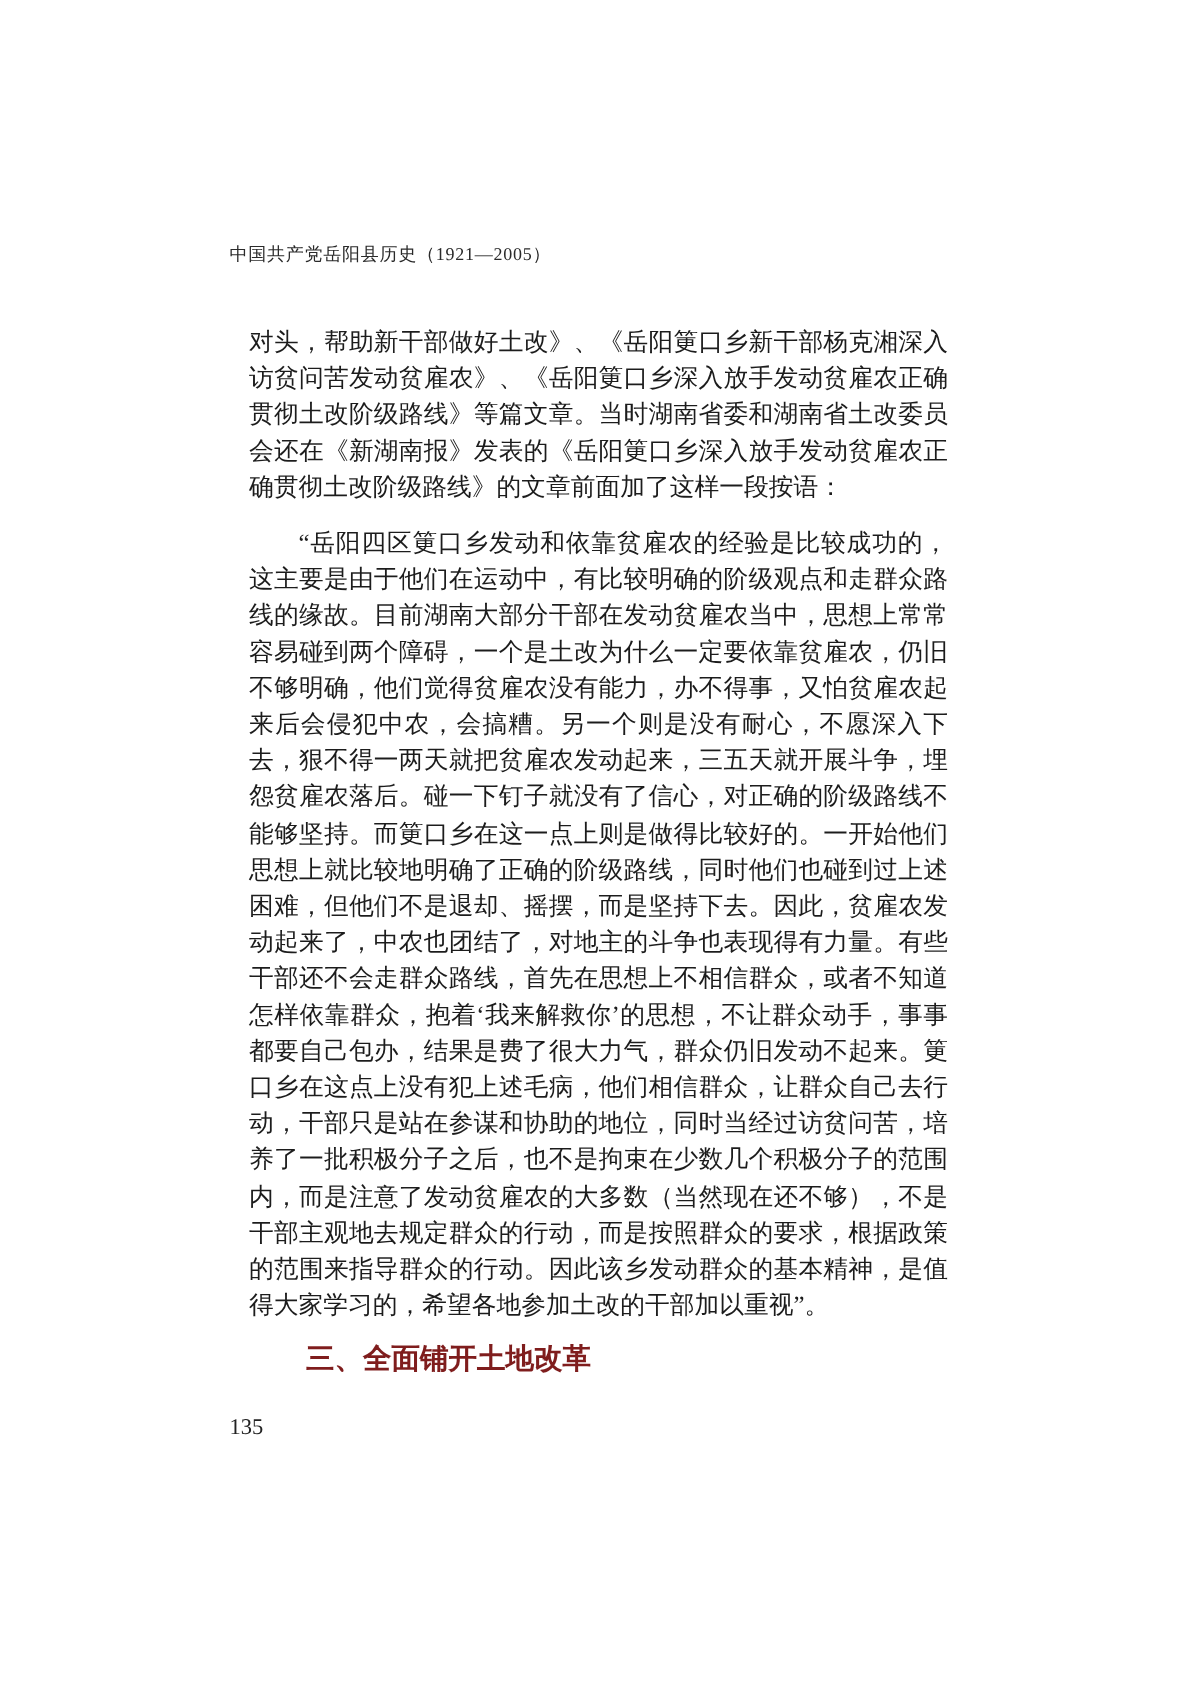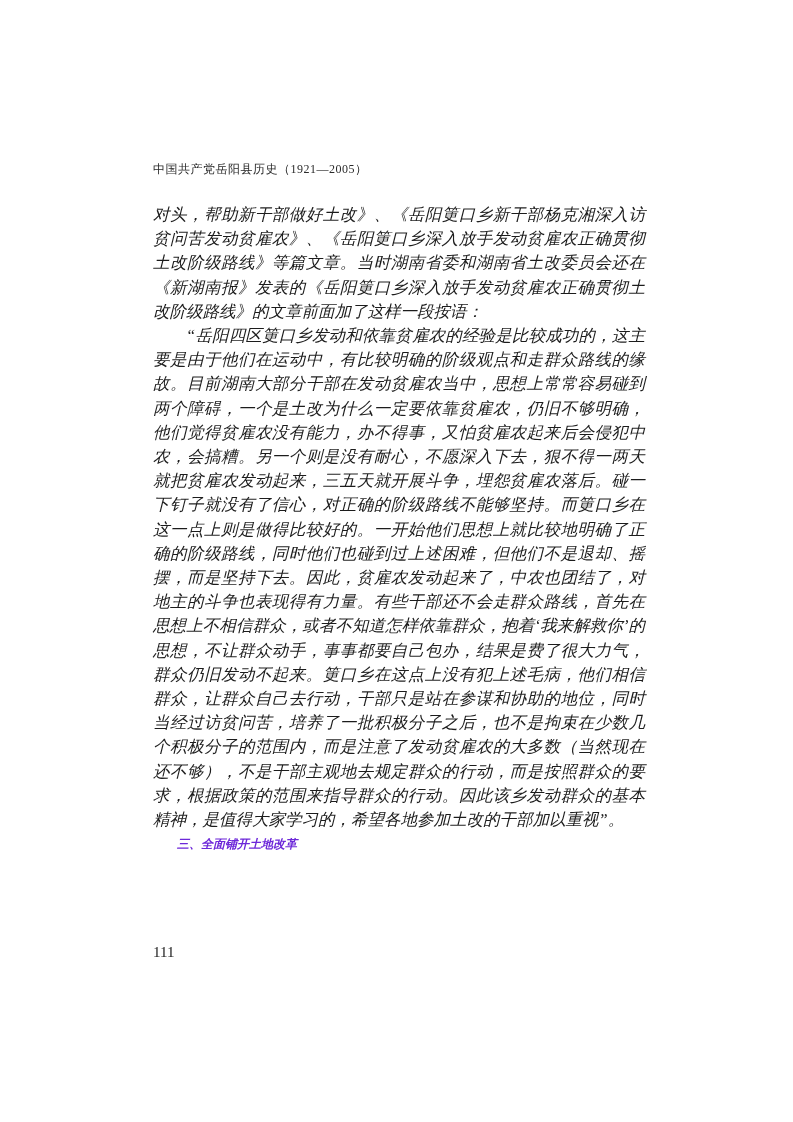--- a/index.html
+++ b/index.html
@@ -29,37 +29,36 @@
     position: absolute;
     left: 153px;
     top: 203px;
     width: 492px;
     font-size: 16.5px;
     line-height: 24.2px;
     text-align: justify;
   }
   .body-text p,
   .body-text h3 {
-    margin: 0;
+    margin: 13px;
     padding: 0;
-    font-style: italic;
   }
   .indent {
     text-indent: 2em;
   }
   .no-indent {
     text-indent: 0;
   }
   .section-heading {
     font-weight: 700;
-    font-size: 12px;
+    font-size: 19px;
     line-height: 24.2px;
     text-indent: 2em;
     font-family: "Liberation Sans", "DejaVu Sans", sans-serif;
-    color: #6d28d9;
+    color: #7f1d1d;
   }
   .page-number {
     position: absolute;
     left: 153px;
     top: 944px;
     font-size: 15px;
     color: #222;
   }
 </style>
 </head>
@@ -70,15 +69,15 @@
   <header class="running-header">
     <span>中国共产党岳阳县历史（1921—2005）</span>
   </header>
 
   <main class="body-text">
     <p class="no-indent">对头，帮助新干部做好土改》、《岳阳筻口乡新干部杨克湘深入访贫问苦发动贫雇农》、《岳阳筻口乡深入放手发动贫雇农正确贯彻土改阶级路线》等篇文章。当时湖南省委和湖南省土改委员会还在《新湖南报》发表的《岳阳筻口乡深入放手发动贫雇农正确贯彻土改阶级路线》的文章前面加了这样一段按语：</p>
     <p class="indent">“岳阳四区筻口乡发动和依靠贫雇农的经验是比较成功的，这主要是由于他们在运动中，有比较明确的阶级观点和走群众路线的缘故。目前湖南大部分干部在发动贫雇农当中，思想上常常容易碰到两个障碍，一个是土改为什么一定要依靠贫雇农，仍旧不够明确，他们觉得贫雇农没有能力，办不得事，又怕贫雇农起来后会侵犯中农，会搞糟。另一个则是没有耐心，不愿深入下去，狠不得一两天就把贫雇农发动起来，三五天就开展斗争，埋怨贫雇农落后。碰一下钉子就没有了信心，对正确的阶级路线不能够坚持。而筻口乡在这一点上则是做得比较好的。一开始他们思想上就比较地明确了正确的阶级路线，同时他们也碰到过上述困难，但他们不是退却、摇摆，而是坚持下去。因此，贫雇农发动起来了，中农也团结了，对地主的斗争也表现得有力量。有些干部还不会走群众路线，首先在思想上不相信群众，或者不知道怎样依靠群众，抱着‘我来解救你’的思想，不让群众动手，事事都要自己包办，结果是费了很大力气，群众仍旧发动不起来。筻口乡在这点上没有犯上述毛病，他们相信群众，让群众自己去行动，干部只是站在参谋和协助的地位，同时当经过访贫问苦，培养了一批积极分子之后，也不是拘束在少数几个积极分子的范围内，而是注意了发动贫雇农的大多数（当然现在还不够），不是干部主观地去规定群众的行动，而是按照群众的要求，根据政策的范围来指导群众的行动。因此该乡发动群众的基本精神，是值得大家学习的，希望各地参加土改的干部加以重视”。</p>
     <h3 class="section-heading">三、全面铺开土地改革</h3>
   </main>
 
-  <footer class="page-number">111</footer>
+  <footer class="page-number">135</footer>
 
 </div>
 
 </body></html>

